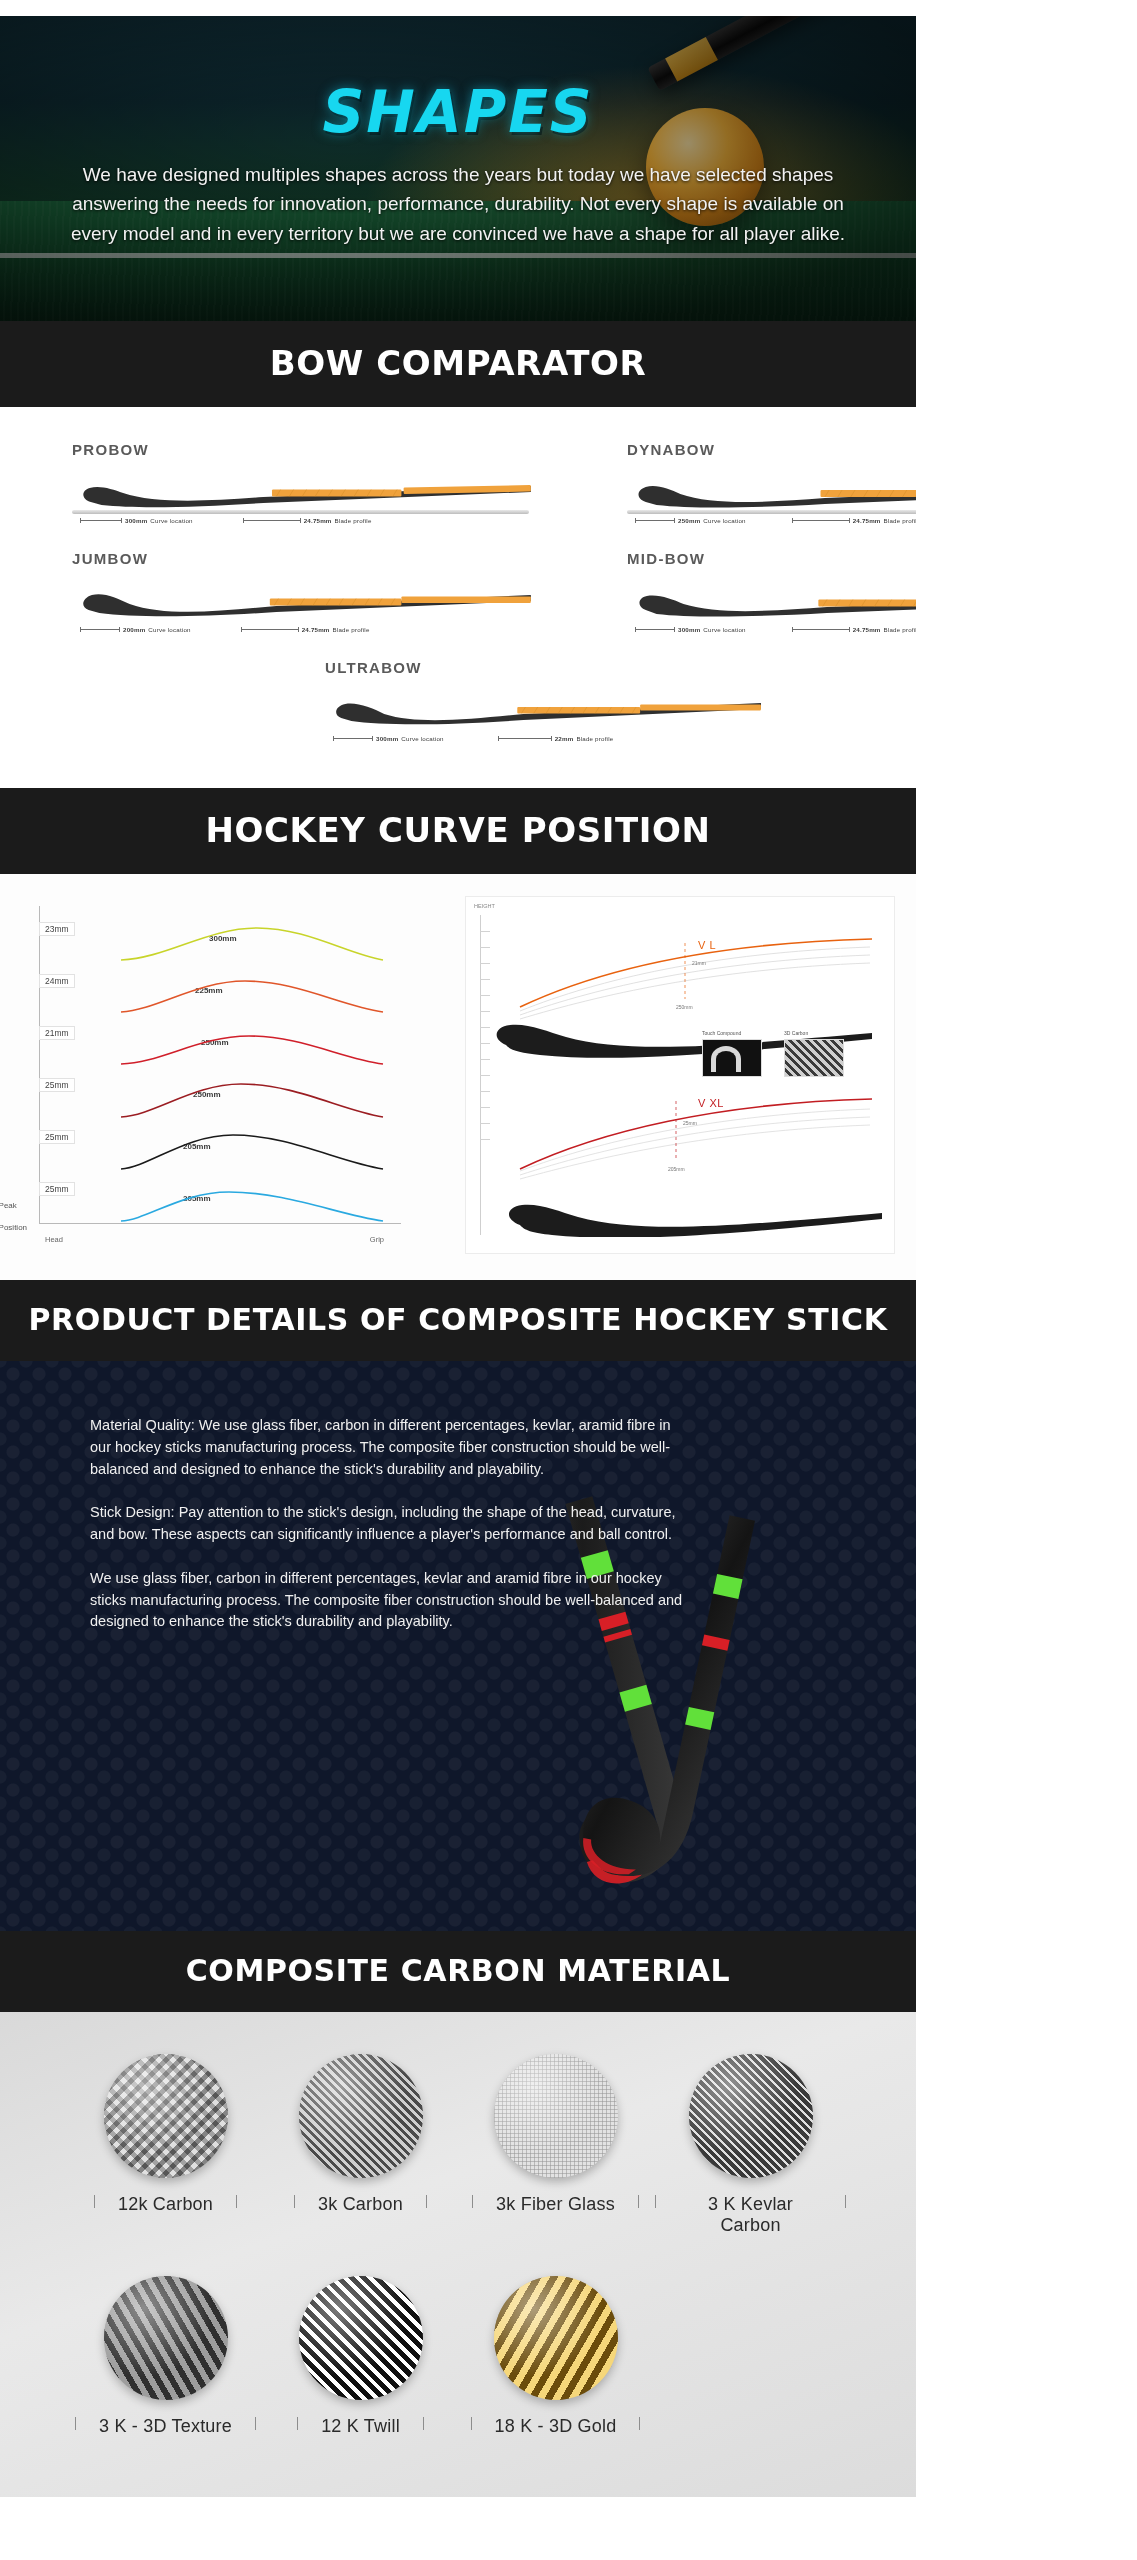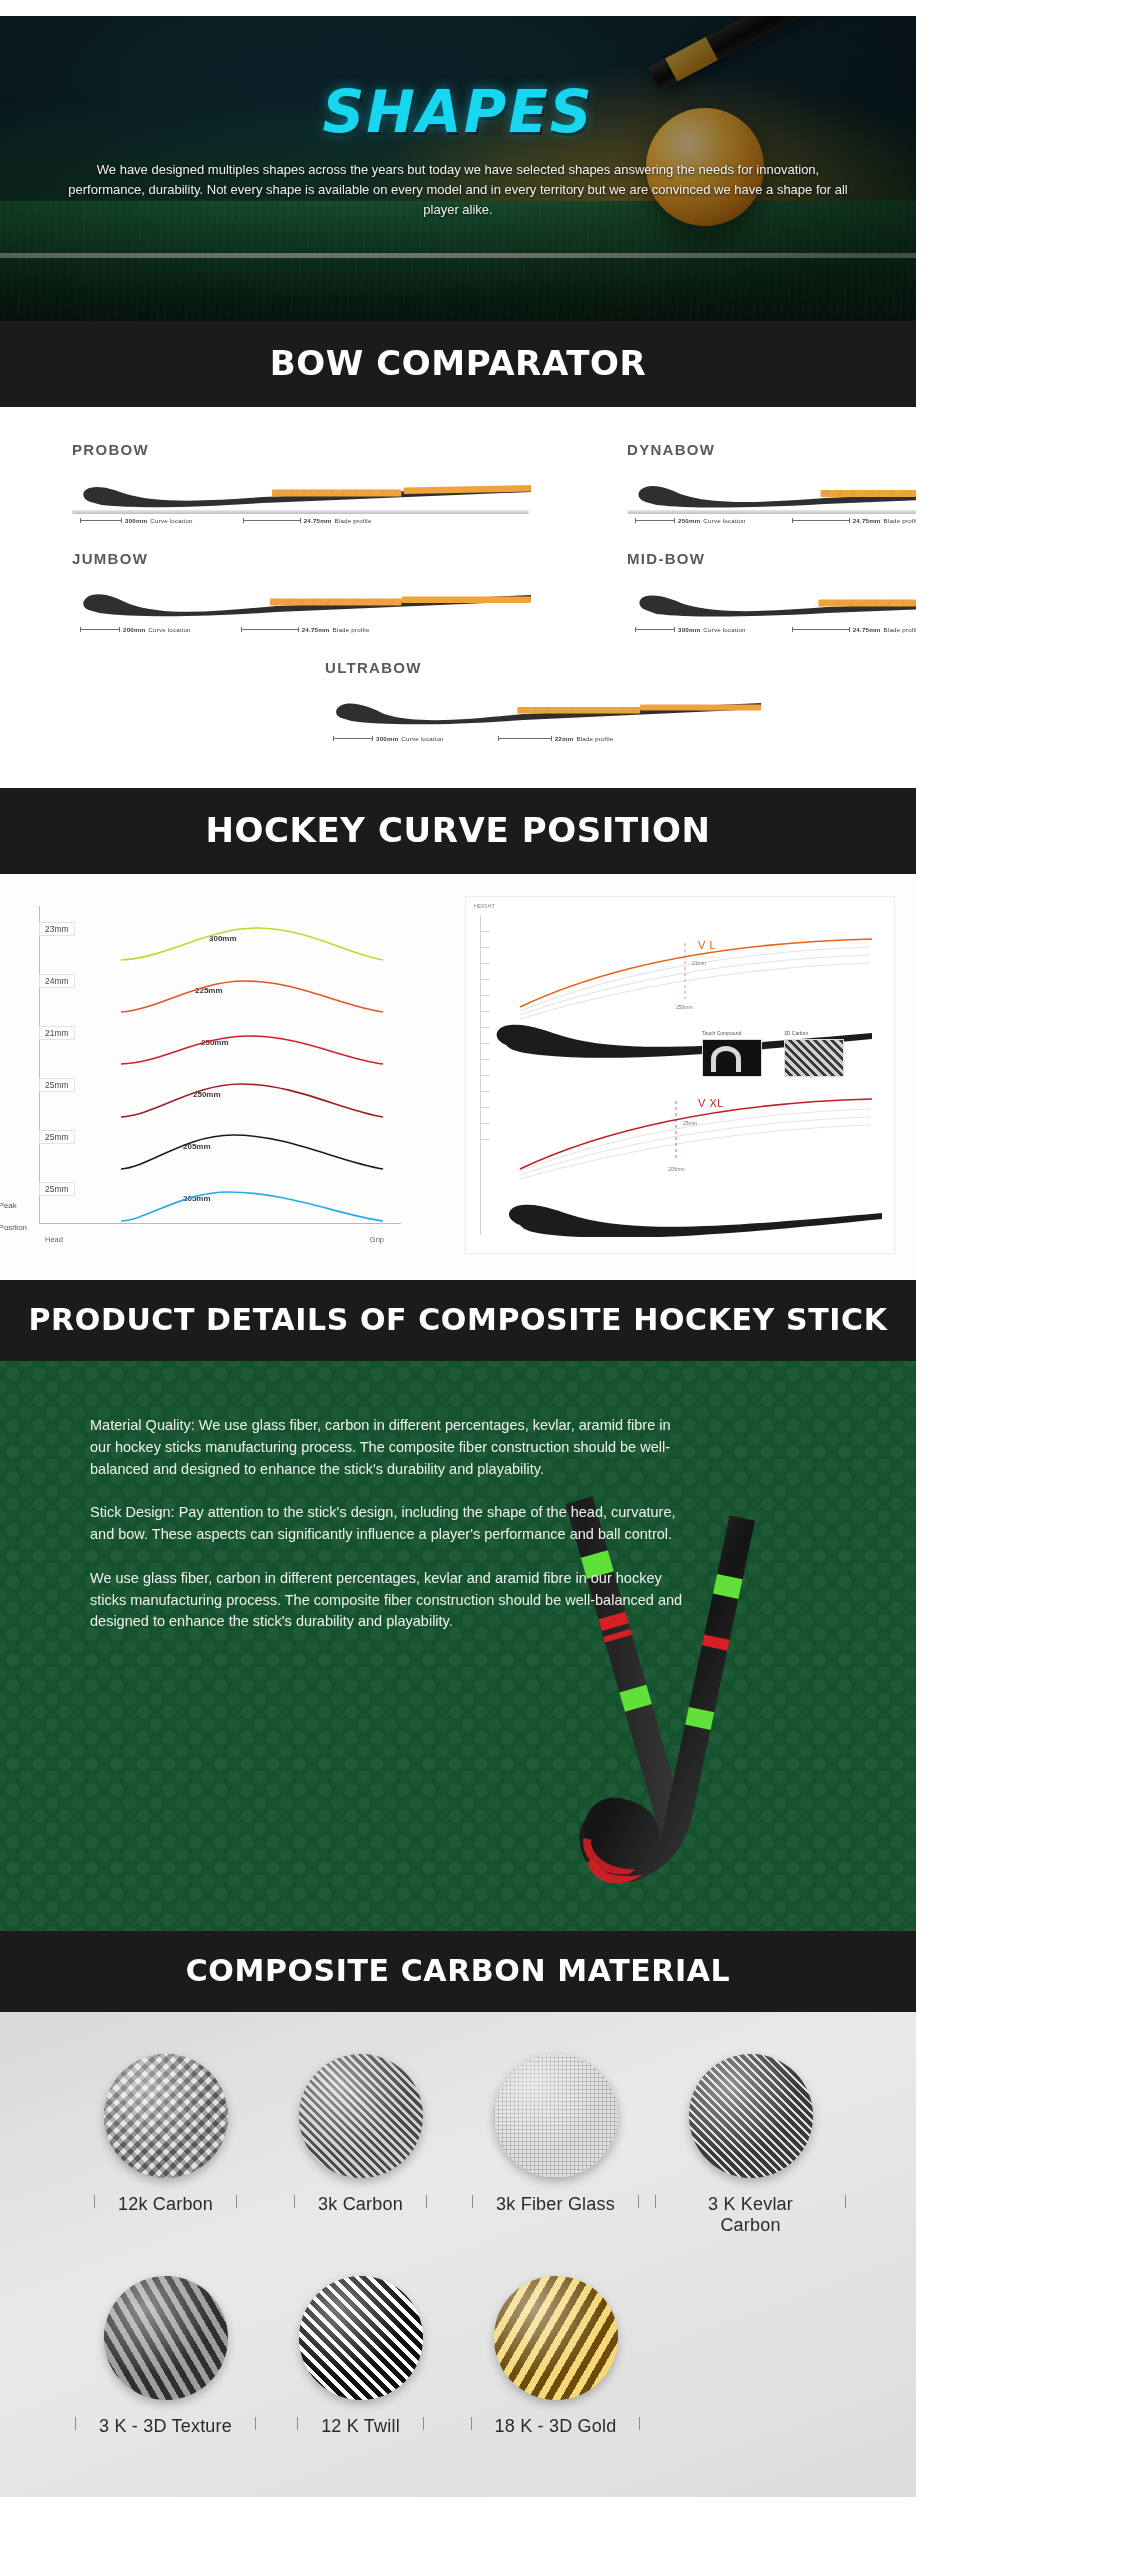--- a/index.html
+++ b/index.html
@@ -79,21 +79,21 @@
     font-size: 58px;
     font-weight: 900;
     font-style: italic;
     letter-spacing: 2px;
     color: #17d7f0;
     text-shadow: 0 0 12px rgba(20,200,230,0.5), 2px 3px 0 rgba(0,0,0,0.55);
   }
   .hero-sub {
     margin: 14px auto 0;
     width: 790px;
-    font-size: 13px;
+    font-size: 19px;
     line-height: 1.55;
     color: #f2f2f2;
     text-shadow: 0 1px 3px rgba(0,0,0,0.9);
   }
 
   
   .banner {
     background: #1b1b1b;
     color: #ffffff;
     text-align: center;
@@ -230,21 +230,21 @@
   .vxl-label { color: #c21d22; left: 232px; top: 200px; }
   .swatch-box {
     position: absolute; width: 60px; height: 38px; border: 1px solid #ddd; background: #f3f3f3;
     overflow: hidden;
   }
   .swatch-cap { position: absolute; font-size: 5px; color: #555; }
 
   
   .details {
     position: relative;
-    background: #14532d;
+    background: #0f172a;
     color: #ffffff;
     padding: 54px 0 60px;
     overflow: hidden;
     min-height: 570px;
   }
   .hexbg {
     position: absolute; inset: 0;
     background-image:
       radial-gradient(circle at 50% 50%, rgba(255,255,255,0.055) 0 6px, rgba(0,0,0,0) 7px);
     background-size: 26px 26px;

